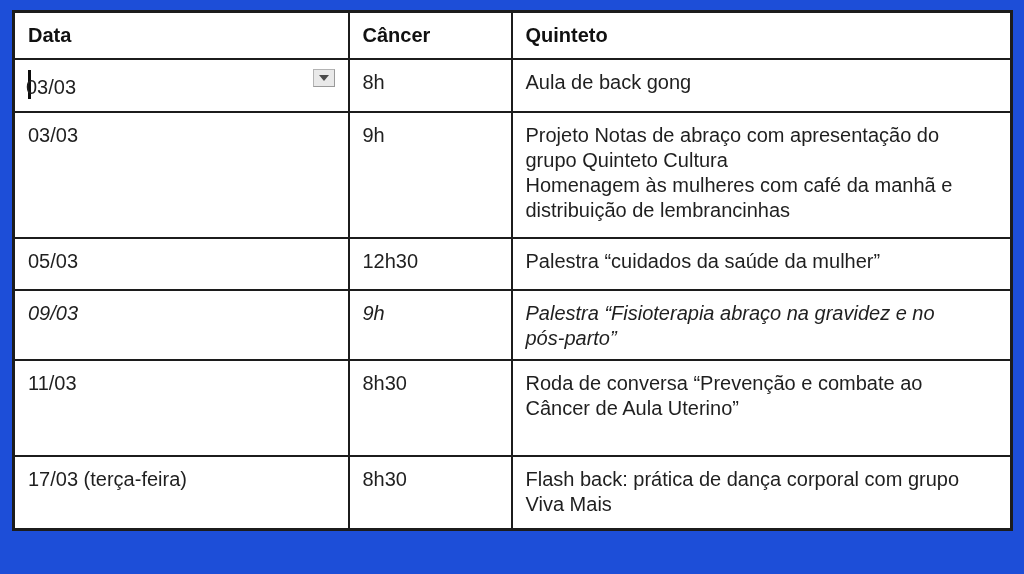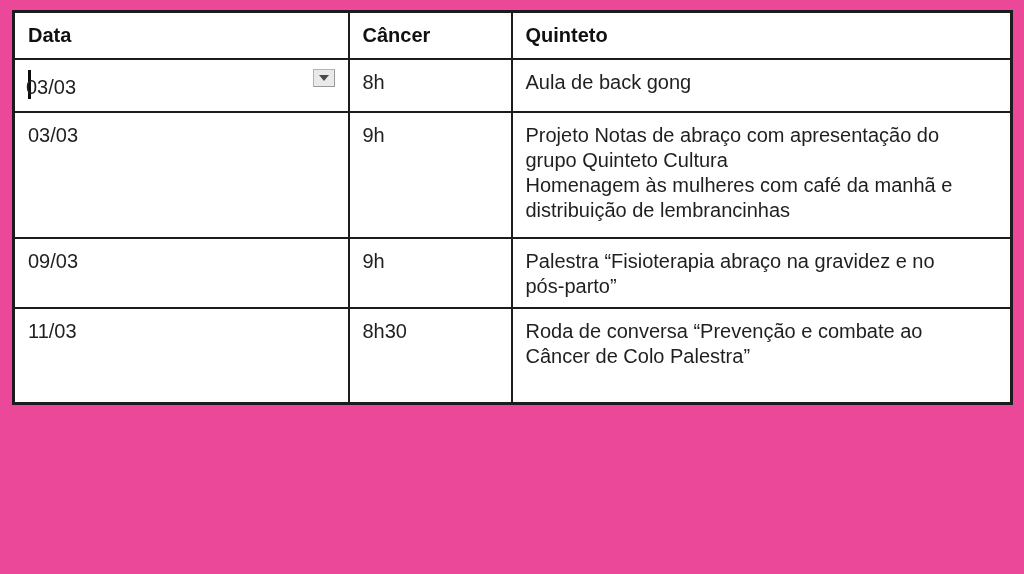--- a/index.html
+++ b/index.html
@@ -2,21 +2,21 @@
 <html lang="pt"><head>
 <meta charset="utf-8">
 <style>
   * { margin: 0; padding: 0; box-sizing: border-box; }
   html, body {
     width: 1024px; height: 574px;
     background: #ffffff;
     font-family: "Liberation Sans", "DejaVu Sans", sans-serif;
     overflow: hidden;
   }
-  .stage { position: relative; width: 1024px; height: 574px; background: #ec4899; }
+  .stage { position: relative; width: 1024px; height: 574px; background: #1d4ed8; }
 
   table.schedule {
     position: absolute;
     left: 12px; top: 10px;
     width: 998px;
     border-collapse: collapse;
     table-layout: fixed;
     background: #fff;
     border: 3px solid #1c1c1c;
     color: #1f1f1f;
@@ -105,27 +105,38 @@
           <td class="cell-activity">Aula de back gong</td>
         </tr>
         <tr style="height: 126px;">
           <td class="cell-date"><span>03/03</span></td>
           <td class="cell-time">9h</td>
           <td class="cell-activity">Projeto Notas de abraço com apresentação do
 grupo Quinteto Cultura
 Homenagem às mulheres com café da manhã e
 distribuição de lembrancinhas</td>
         </tr>
-        <tr style="height: 68px;">
+        <tr style="height: 52px;">
+          <td class="cell-date"><span>05/03</span></td>
+          <td class="cell-time">12h30</td>
+          <td class="cell-activity">Palestra “cuidados da saúde da mulher”</td>
+        </tr>
+        <tr style="height: 68px; font-style: italic;">
           <td class="cell-date"><span>09/03</span></td>
           <td class="cell-time">9h</td>
           <td class="cell-activity">Palestra “Fisioterapia abraço na gravidez e no
 pós-parto”</td>
         </tr>
         <tr style="height: 96px;">
           <td class="cell-date"><span>11/03</span></td>
           <td class="cell-time">8h30</td>
           <td class="cell-activity">Roda de conversa “Prevenção e combate ao
-Câncer de Colo Palestra”</td>
+Câncer de Aula Uterino”</td>
+        </tr>
+        <tr style="height: 74px;">
+          <td class="cell-date"><span>17/03 (terça-feira)</span></td>
+          <td class="cell-time">8h30</td>
+          <td class="cell-activity">Flash back: prática de dança corporal com grupo
+Viva Mais</td>
         </tr>
       </tbody>
   </table>
 </div>
 
 </body></html>

